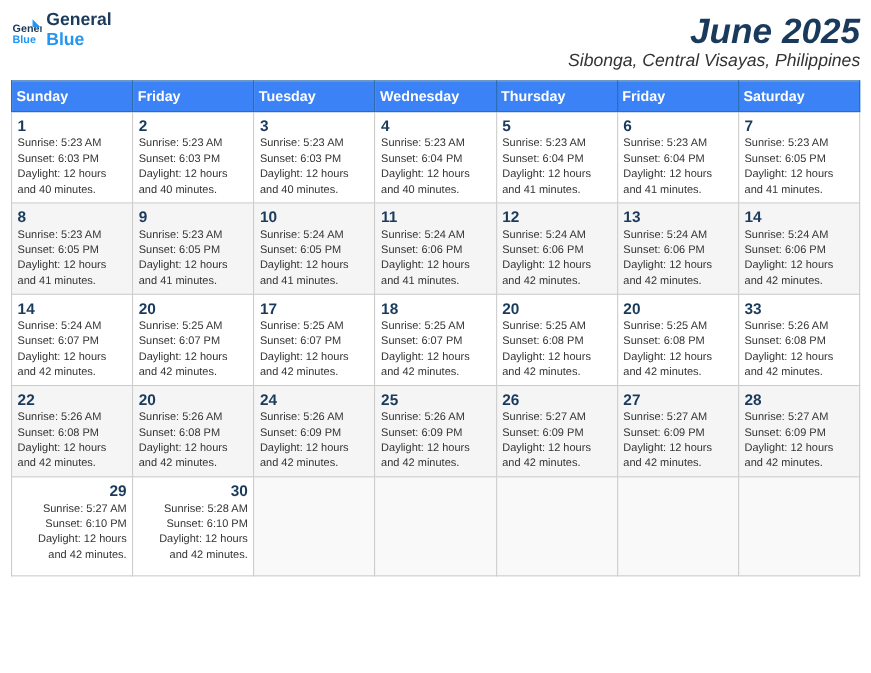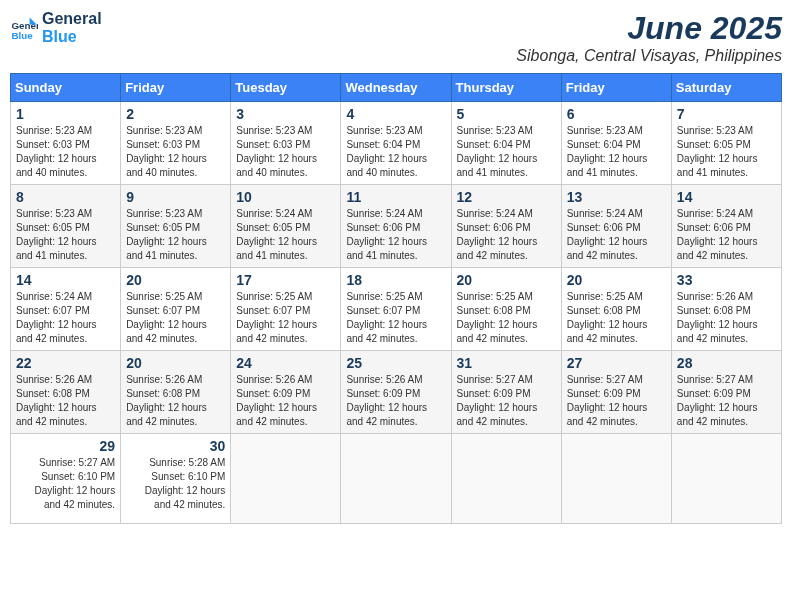--- a/index.html
+++ b/index.html
@@ -293,21 +293,21 @@
 and 42 minutes.</div>
         </td>
         <td>
           <span class="day-number">25</span>
           <div class="day-info" style="white-space: pre-line;">Sunrise: 5:26 AM
 Sunset: 6:09 PM
 Daylight: 12 hours
 and 42 minutes.</div>
         </td>
         <td>
-          <span class="day-number">31</span>
+          <span class="day-number">26</span>
           <div class="day-info" style="white-space: pre-line;">Sunrise: 5:27 AM
 Sunset: 6:09 PM
 Daylight: 12 hours
 and 42 minutes.</div>
         </td>
         <td>
           <span class="day-number">27</span>
           <div class="day-info" style="white-space: pre-line;">Sunrise: 5:27 AM
 Sunset: 6:09 PM
 Daylight: 12 hours

